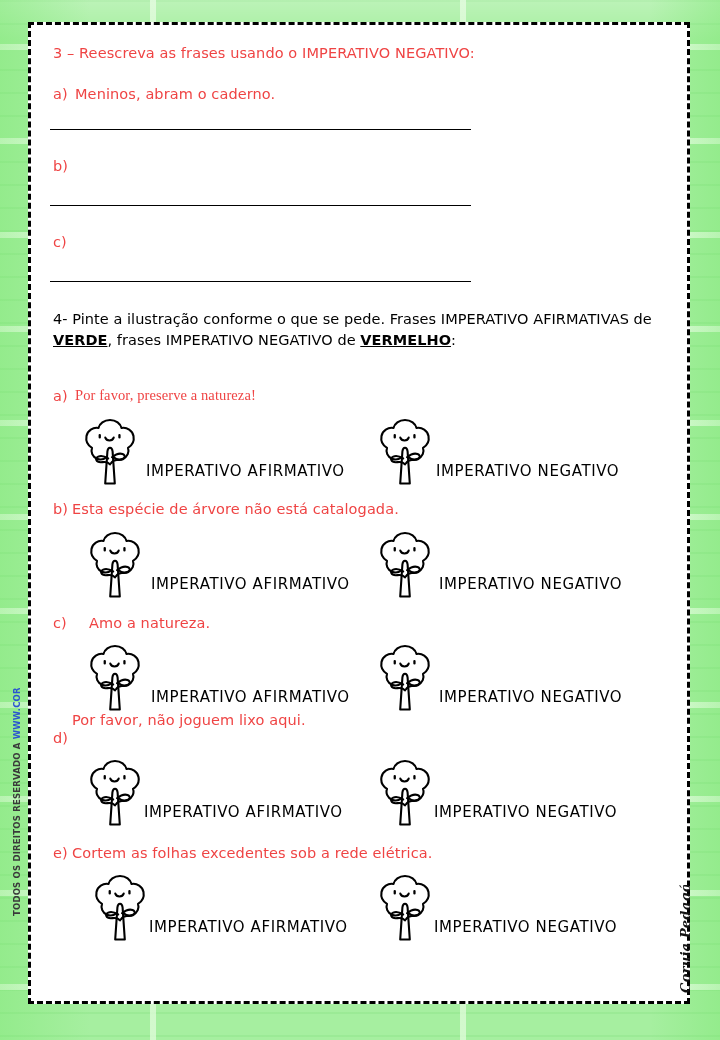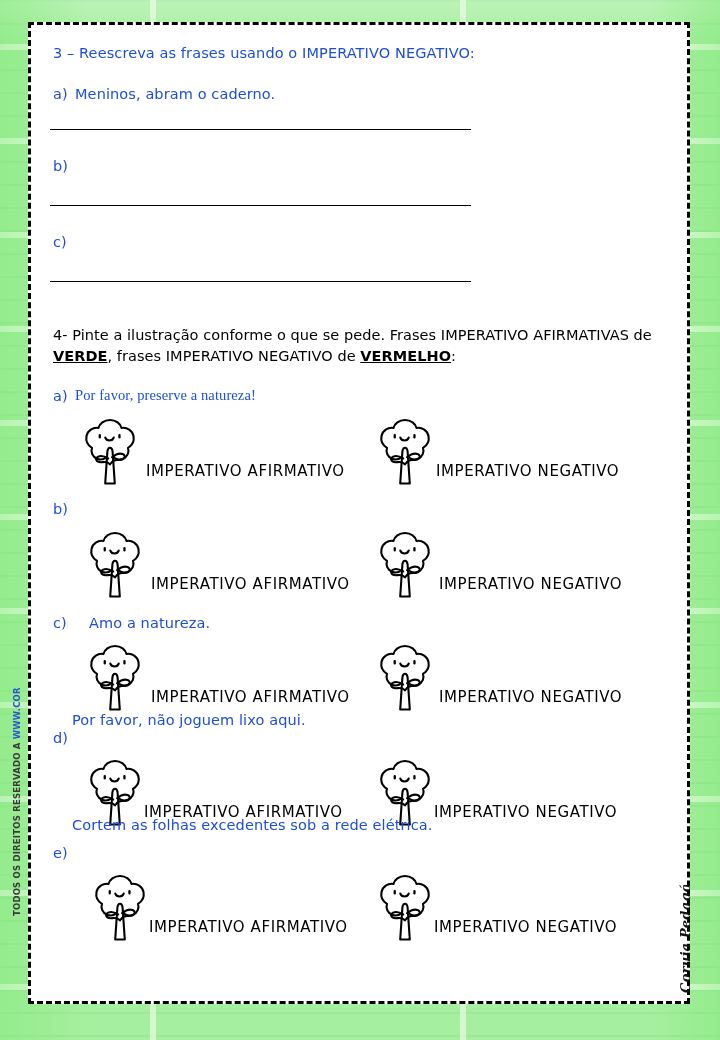--- a/index.html
+++ b/index.html
@@ -76,21 +76,21 @@
     left: 0; top: 0;
     width: 662px;
     height: 982px;
   }
 
   
   .q-text {
     position: absolute;
     font-family: "DejaVu Sans", sans-serif;
     font-size: 14.5px;
-    color: #1d4ed8;
+    color: #ef4444;
     white-space: nowrap;
     letter-spacing: 0.1px;
   }
   .q-head {
     position: absolute;
     font-size: 14.5px;
     color: #000;
     letter-spacing: 0.05px;
     line-height: 21px;
   }
@@ -180,21 +180,21 @@
     <div class="q-text" style="left:22px; top:61px;">a)</div>
     <div class="q-text" style="left:44px; top:61px;">Meninos, abram o caderno.</div>
     <div class="ans-line" style="left:19px; top:104px; width:421px;"></div>
 
     <div class="q-text" style="left:22px; top:133px;">b)</div>
     <div class="ans-line" style="left:19px; top:180px; width:421px;"></div>
 
     <div class="q-text" style="left:22px; top:209px;">c)</div>
     <div class="ans-line" style="left:19px; top:256px; width:421px;"></div>
 
-    <div class="q-head" style="left:22px; top:300px; width:628px;">
+    <div class="q-head" style="left:22px; top:284px; width:628px;">
       <span>4- Pinte a ilustração conforme o que se pede. Frases IMPERATIVO AFIRMATIVAS de </span><u>VERDE</u><span>, frases IMPERATIVO NEGATIVO de </span><u>VERMELHO</u><span>:</span>
     </div>
 
     <div class="q-text" style="left:22px; top:363px;">a)</div>
     <div class="q-text" style="left:44px; top:362px;font-family:Liberation Serif, serif;">Por favor, preserve a natureza!</div>
     <div class="tree" style="left:50px; top:392px;">
 <svg viewBox="0 0 58 70" width="58" height="70" xmlns="http://www.w3.org/2000/svg">
   <g fill="#ffffff" stroke="#000000" stroke-width="2.1" stroke-linecap="round" stroke-linejoin="round">
 
     <path d="M29 3
@@ -264,20 +264,21 @@
     <rect x="17.6" y="17.0" width="2.3" height="4.6" rx="1.1"></rect>
     <rect x="37.3" y="17.0" width="2.3" height="4.6" rx="1.1"></rect>
   </g>
 
   <path d="M24.3 20.6 C25.6 24.4 31.4 24.4 32.7 20.6" fill="none" stroke="#000000" stroke-width="2.1" stroke-linecap="round"></path>
 </svg>
       </div>
     <div class="tree-label" style="left:405px; top:437px;">IMPERATIVO NEGATIVO</div>
 
     <div class="q-text" style="left:22px; top:476px;">b)</div>
+    <div class="q-text" style="left:41px; top:476px;">Esta espécie de árvore não está catalogada.</div>
     <div class="tree" style="left:55px; top:505px;">
 <svg viewBox="0 0 58 70" width="58" height="70" xmlns="http://www.w3.org/2000/svg">
   <g fill="#ffffff" stroke="#000000" stroke-width="2.1" stroke-linecap="round" stroke-linejoin="round">
 
     <path d="M29 3
              C35 3 39.5 6.5 40.5 11
              C46 10 51.5 13.5 52.5 19
              C53.4 24 51 28.5 47 30.8
              C48.5 35 46.5 40 42 41.8
              C38.5 43.2 35 42.3 32.6 40.2
@@ -500,21 +501,21 @@
     <rect x="17.6" y="17.0" width="2.3" height="4.6" rx="1.1"></rect>
     <rect x="37.3" y="17.0" width="2.3" height="4.6" rx="1.1"></rect>
   </g>
 
   <path d="M24.3 20.6 C25.6 24.4 31.4 24.4 32.7 20.6" fill="none" stroke="#000000" stroke-width="2.1" stroke-linecap="round"></path>
 </svg>
       </div>
     <div class="tree-label" style="left:403px; top:778px;">IMPERATIVO NEGATIVO</div>
 
     <div class="q-text" style="left:22px; top:820px;">e)</div>
-    <div class="q-text" style="left:41px; top:792px;text-align:center;">Cortem as folhas excedentes sob a rede elétrica.</div>
+    <div class="q-text" style="left:41px; top:820px;text-align:center;">Cortem as folhas excedentes sob a rede elétrica.</div>
     <div class="tree" style="left:60px; top:848px;">
 <svg viewBox="0 0 58 70" width="58" height="70" xmlns="http://www.w3.org/2000/svg">
   <g fill="#ffffff" stroke="#000000" stroke-width="2.1" stroke-linecap="round" stroke-linejoin="round">
 
     <path d="M29 3
              C35 3 39.5 6.5 40.5 11
              C46 10 51.5 13.5 52.5 19
              C53.4 24 51 28.5 47 30.8
              C48.5 35 46.5 40 42 41.8
              C38.5 43.2 35 42.3 32.6 40.2

